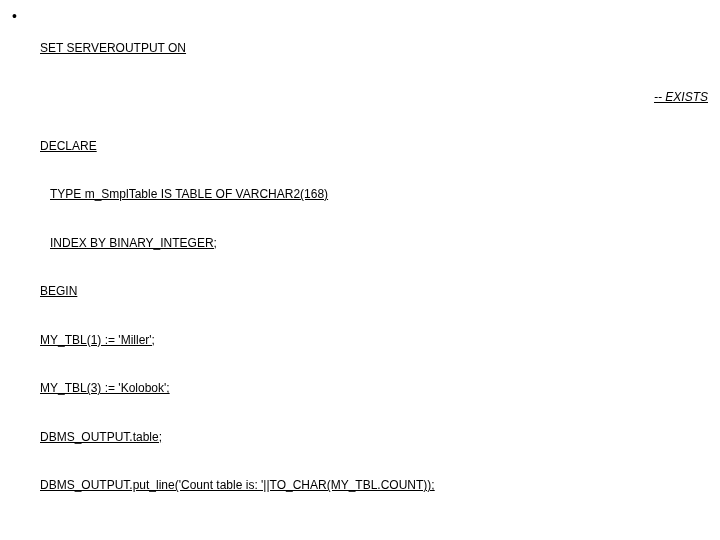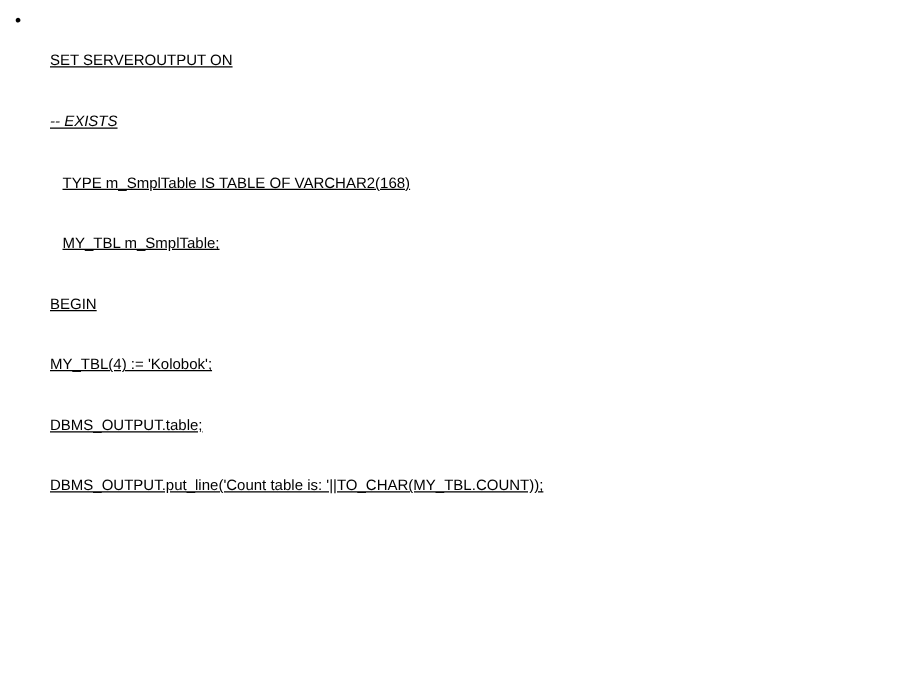--- a/index.html
+++ b/index.html
@@ -24,35 +24,37 @@
     line-height: 1.25;
     padding-top: 0px;
   }
   .code-block {
     flex: 1;
     white-space: pre;
     font-family: Arial, Helvetica, sans-serif;
     font-size: 12px;
   }
   .code-line { display: block; text-decoration: underline; }
-  .italic { font-style: italic; }
+  .italic { font-style: italic; text-align: right; }
   .indent { padding-left: 10px; }
 </style>
 </head>
 <body>
 
 <div class="content">
   <div class="bullet">•</div>
   <div class="code-block">
     <span class="code-line">SET SERVEROUTPUT ON</span>
     <span class="code-line italic">-- EXISTS</span>
+    <span class="code-line">DECLARE</span>
     <span class="code-line indent">TYPE m_SmplTable IS TABLE OF VARCHAR2(168)</span>
-    <span class="code-line indent">MY_TBL m_SmplTable;</span>
+    <span class="code-line indent">INDEX BY BINARY_INTEGER;</span>
     <span class="code-line">BEGIN</span>
-    <span class="code-line">MY_TBL(4) := 'Kolobok';</span>
+    <span class="code-line">MY_TBL(1) := 'Miller';</span>
+    <span class="code-line">MY_TBL(3) := 'Kolobok';</span>
     <span class="code-line">DBMS_OUTPUT.table;</span>
     <span class="code-line">DBMS_OUTPUT.put_line('Count table is: '||TO_CHAR(MY_TBL.COUNT));</span>
     
     
     
     
     
     
     
     

